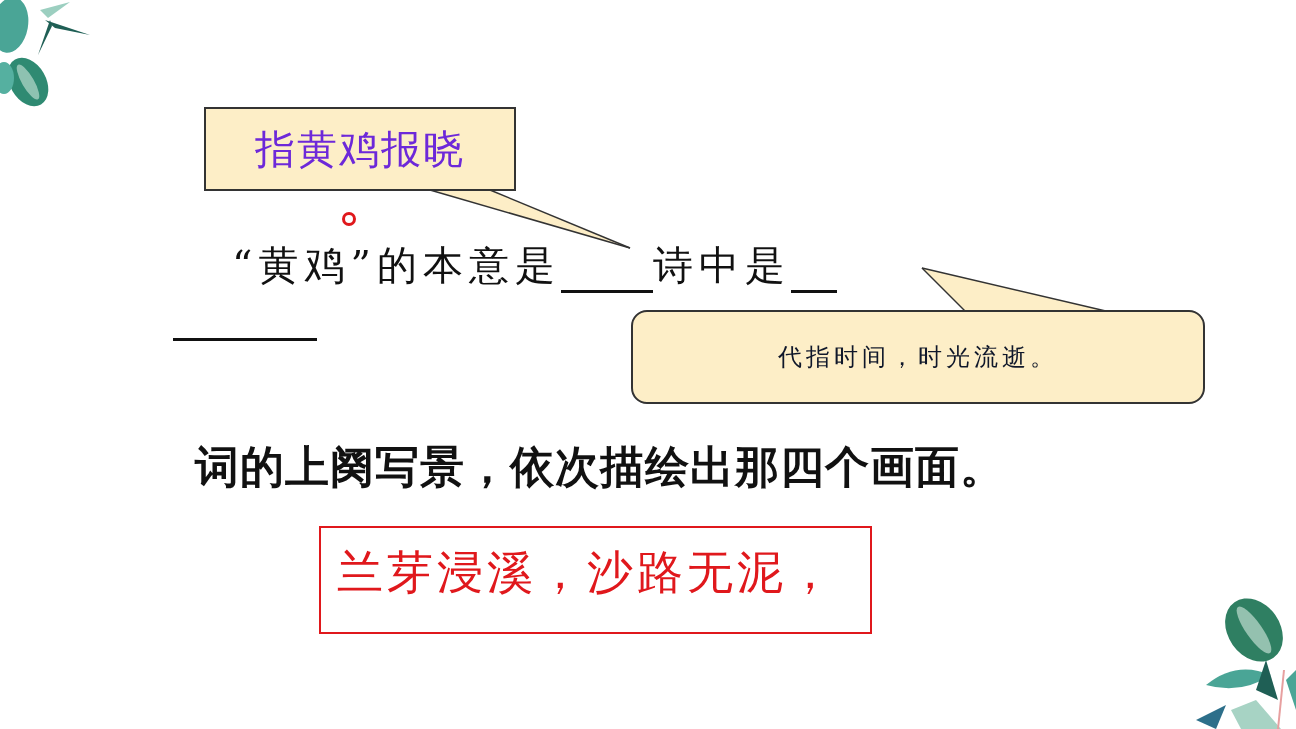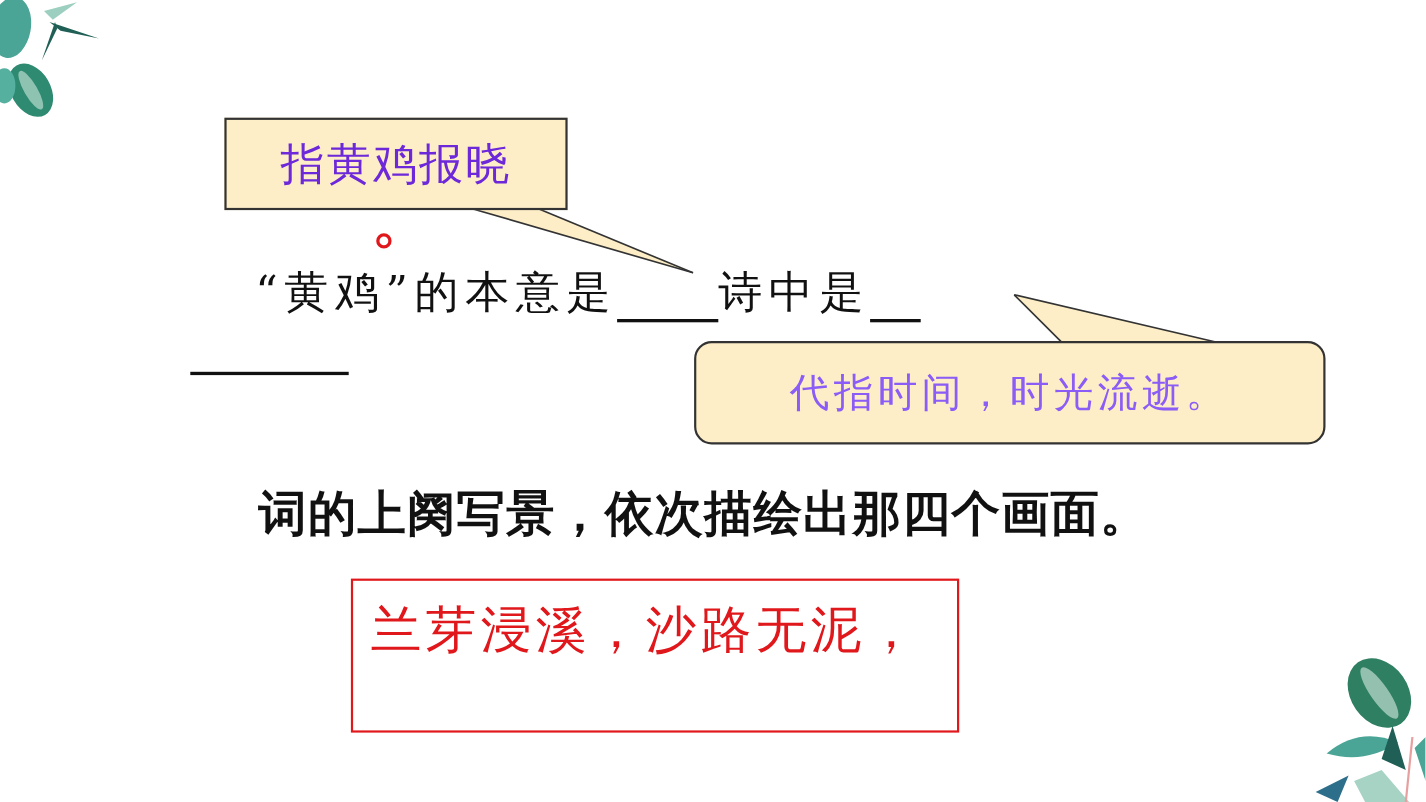--- a/index.html
+++ b/index.html
@@ -14,21 +14,21 @@
       background:#fdeec7; border:2px solid #333;
       box-sizing:border-box;
       display:flex; align-items:center; justify-content:center;
       color:#6d28d9; font-size:40px; letter-spacing:2px;
     }
     .callout-2 {
       position:absolute; left:631px; top:310px; width:574px; height:94px;
       background:#fdeec7; border:2px solid #333; border-radius:16px;
       box-sizing:border-box;
       display:flex; align-items:center; justify-content:center;
-      color:#8b5cf6; font-size:36px; letter-spacing:4px;
+      color:#0f172a; font-size:24px; letter-spacing:4px;
     }
     .pointer { position:absolute; overflow:visible; }
     .dot {
       position:absolute; left:342px; top:212px; width:8px; height:8px;
       border:3px solid #e0181c; border-radius:50%; background:#fff;
     }
     .question-line {
       position:absolute; left:212px; top:238px;
       font-size:40px; color:#111; letter-spacing:6px; white-space:nowrap;margin-left:20px;
     }
@@ -36,24 +36,24 @@
       display:inline-block; border-bottom:3px solid #111;
       height:40px; vertical-align:bottom;
     }
     .blank2 {
       position:absolute; left:173px; top:338px; width:144px;
       border-bottom:3px solid #111;
     }
     .statement {
       position:absolute; left:195px; top:438px;
       font-family:"DejaVu Sans","Liberation Sans",sans-serif; font-weight:bold;
-      font-size:44px; color:#111; white-space:nowrap; letter-spacing:1px;margin-left:40px;
+      font-size:44px; color:#111; white-space:nowrap; letter-spacing:1px;
     }
     .answer-box {
-      position:absolute; left:319px; top:526px; width:553px; height:140px;
+      position:absolute; left:319px; top:526px; width:553px; height:108px;
       border:2px solid #e0181c; box-sizing:border-box;
       color:#e0181c; font-size:46px; line-height:60px;
       padding:14px 0 0 16px; letter-spacing:4px; white-space:nowrap;
     }
   </style>
 </head>
 <body>
 
 <svg class="leaf-deco" style="left:0;top:0" width="100" height="115" viewBox="0 0 100 115">
   <ellipse cx="10" cy="25" rx="18" ry="28" fill="#4aa596" transform="rotate(10 10 25)"></ellipse>

